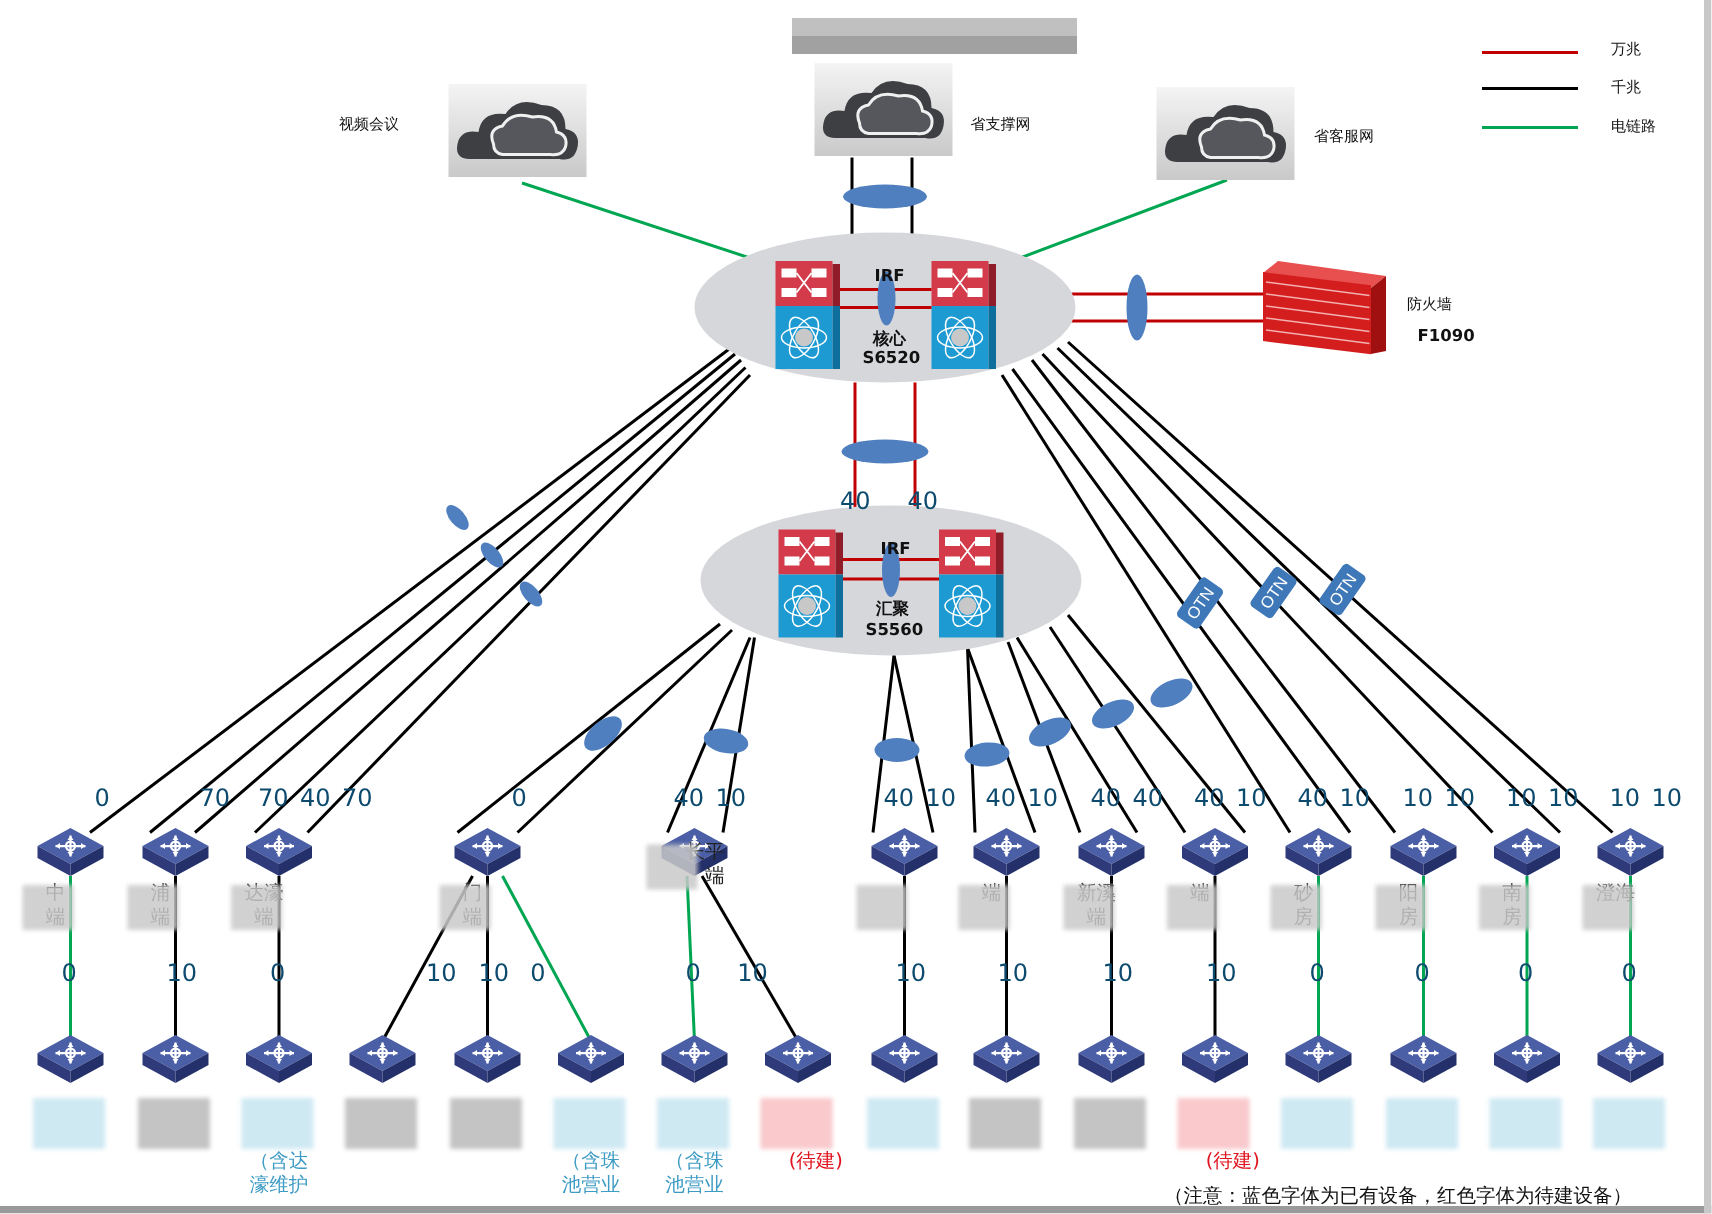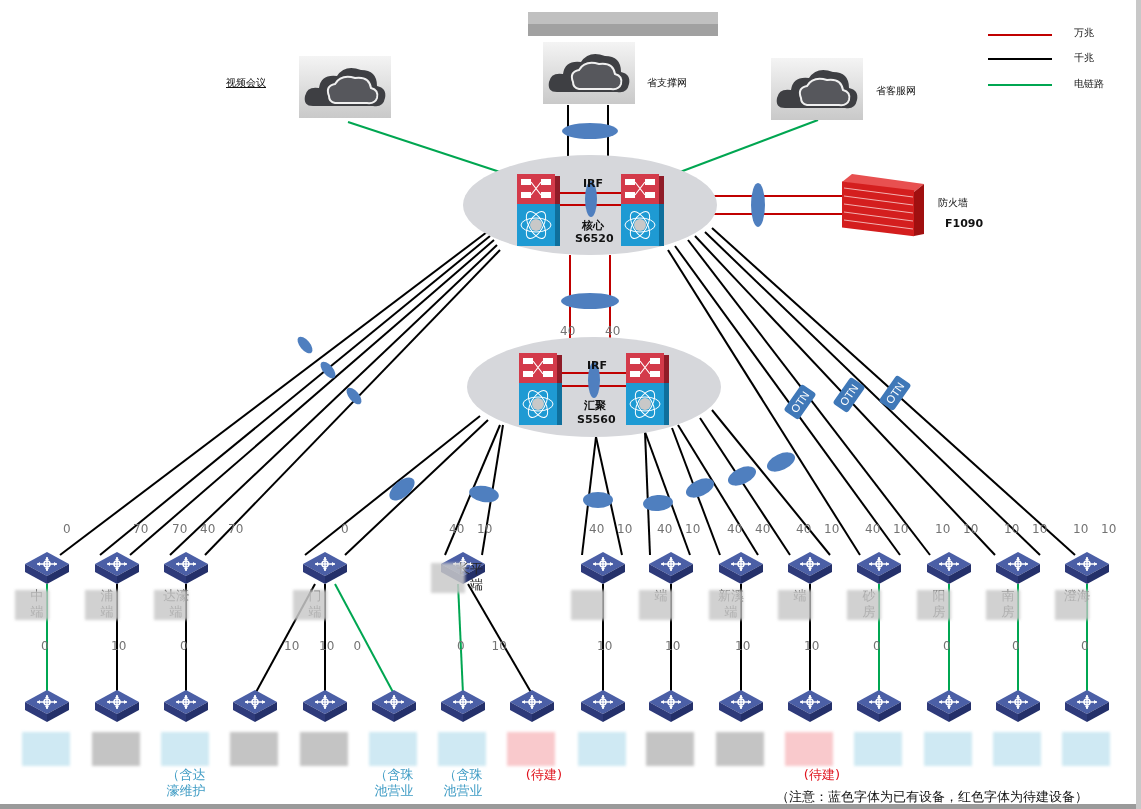--- a/index.html
+++ b/index.html
@@ -1,21 +1,21 @@
 <!DOCTYPE html>
 <html><head>
 <meta charset="utf-8">
 <style>
   html, body { margin:0; padding:0; background:#ffffff; }
   body { width:1141px; height:809px; position:relative; overflow:hidden; font-family:"DejaVu Sans", sans-serif; }
   #stage { position:absolute; left:0; top:0; width:1141px; height:809px; }
   .lbl { position:absolute; font-size:10px; color:#111; white-space:nowrap; }
   .lbl-small { font-size:11px; }
   .blurblock { position:absolute; filter:blur(1.5px); }
-  .port { position:absolute; font-size:12px; color:#737373;text-align:center; }
+  .port { position:absolute; font-size:16px; color:#0c4a6e;text-align:center; }
   .node-name { position:absolute; font-size:13px; line-height:16px; color:#222; text-align:center; width:60px; }
   .leaf-name { position:absolute; font-size:13px; line-height:16px; text-align:center; width:60px; }
   .blue { color:#3d9bc4; }
   .red { color:#e0141e;text-align:right; }
   .note { position:absolute; font-size:13px; color:#111; }
   .bottom-bar { position:absolute; left:0; top:804px; width:1141px; height:5px; background:#9a9a9a; }
   .right-bar { position:absolute; left:1136px; top:0; width:5px; height:809px; background:#c8c8c8; }
 </style>
 </head>
 <body>
@@ -214,21 +214,21 @@
       <ellipse cx="700" cy="488" rx="15" ry="8" fill="#4f7fbf" transform="rotate(-25 700 488)"></ellipse>
       <ellipse cx="742" cy="476" rx="15" ry="8" fill="#4f7fbf" transform="rotate(-25 742 476)"></ellipse>
       <ellipse cx="781" cy="462" rx="15" ry="8" fill="#4f7fbf" transform="rotate(-25 781 462)"></ellipse>
     </g>
 </svg>
 
 <div class="lbl" style="left:1074px;top:26px;">万兆</div>
 <div class="lbl" style="left:1074px;top:51px;">千兆</div>
 <div class="lbl" style="left:1074px;top:77px;">电链路</div>
 
-<div class="lbl" style="left:226px;top:76px;text-decoration:underline;">视频会议</div>
+<div class="lbl" style="left:226px;top:76px;">视频会议</div>
 <div class="lbl" style="left:647px;top:76px;">省支撑网</div>
 <div class="lbl" style="left:876px;top:84px;">省客服网</div>
 
 <div class="lbl" style="left:938px;top:196px;">防火墙</div>
 <div class="lbl lbl-small" style="left:945px;top:217px;font-weight:bold;">F1090</div>
 
 <div class="lbl lbl-small" style="left:583px;top:177px;font-weight:bold;">IRF</div>
 <div class="lbl lbl-small" style="left:582px;top:218px;font-weight:bold;">核心</div>
 <div class="lbl lbl-small" style="left:575px;top:232px;font-weight:bold;">S6520</div>
 

